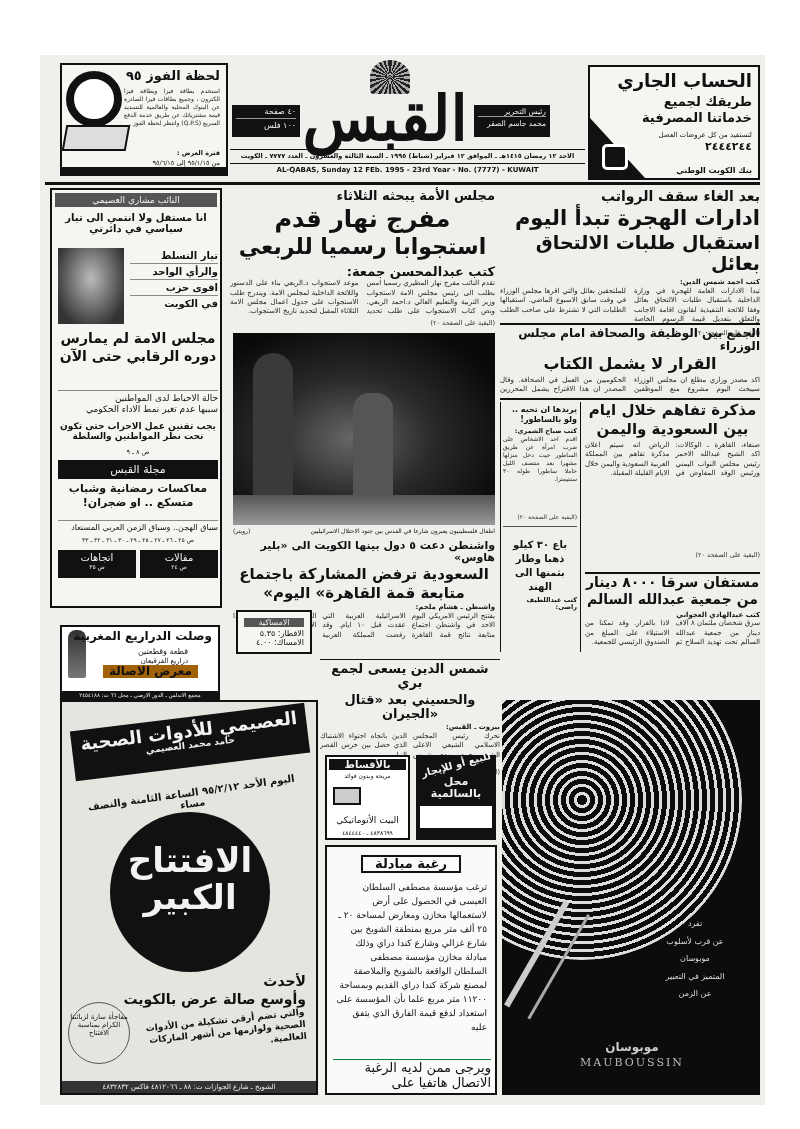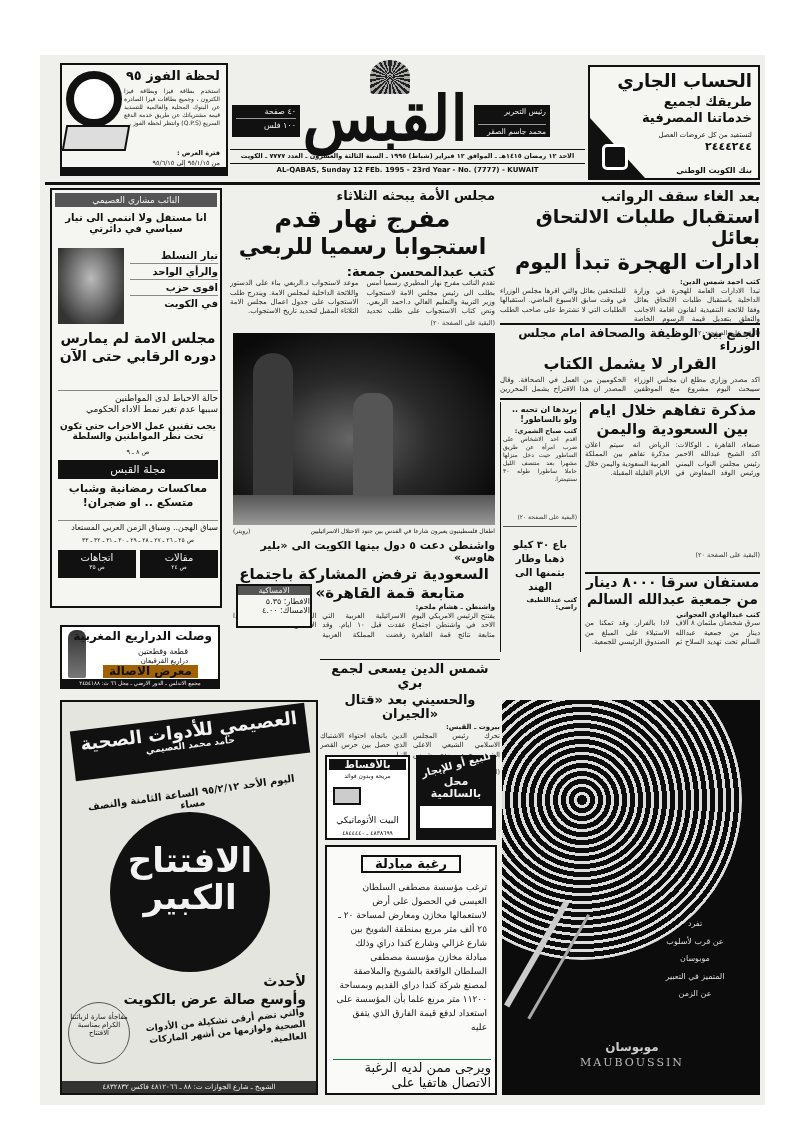--- a/index.html
+++ b/index.html
@@ -34,21 +34,21 @@
 
   <div class="abs dark" style="left:192px;top:50px;width:68px;height:32px;padding:2px 4px">
     <div class="rtl small" style="border-bottom:1px solid #999;padding-bottom:2px;font-size:8px">٤٠ صفحة</div>
     <div class="rtl small" style="padding-top:2px;font-size:8px">١٠٠ فلس</div>
   </div>
 
   <div class="abs" style="left:330px;top:5px;width:40px;height:34px;border-radius:50% 50% 10% 10%;background:repeating-conic-gradient(#222 0 8deg,#aaa 8deg 16deg)"></div>
   <div class="abs hd c" style="left:260px;top:30px;width:170px;font-size:62px;letter-spacing:-2px;font-family:'DejaVu Serif',serif">القبس</div>
 
   <div class="abs dark" style="left:434px;top:50px;width:76px;height:32px;padding:2px 4px">
-    <div class="rtl" style="font-size:7.5px;border-bottom:1px solid #999;padding-bottom:8px">رئيس التحرير</div>
+    <div class="rtl" style="font-size:7.5px;border-bottom:1px solid #999;padding-bottom:0">رئيس التحرير</div>
     <div class="rtl" style="font-size:7.5px;padding-top:2px">محمد جاسم الصقر</div>
   </div>
 
   <div class="abs box" style="left:548px;top:10px;width:172px;height:115px;overflow:hidden">
     <div class="abs" style="left:0;bottom:0;width:0;height:0;border-left:55px solid #111;border-top:60px solid transparent"></div>
     <div class="abs" style="left:12px;bottom:8px;width:26px;height:26px;border:3px solid #fff;border-radius:5px;background:#111"></div>
     <div class="abs hd rtl" style="right:6px;top:4px;font-size:18px">الحساب الجاري</div>
     <div class="abs hd rtl" style="right:6px;top:28px;font-size:13px">طريقك لجميع</div>
     <div class="abs hd rtl" style="right:6px;top:44px;font-size:13px">خدماتنا المصرفية</div>
     <div class="abs rtl" style="right:6px;top:64px;font-size:7px">لتستفيد من كل عروضات العصل</div>
@@ -58,22 +58,22 @@
 
   <div class="rule" style="left:190px;top:94px;width:355px;height:1px"></div>
   <div class="abs rtl" style="left:190px;top:97px;width:355px;font-size:6.5px;text-align:center;font-weight:bold">الاحد ١٢ رمضان ١٤١٥هـ ـ الموافق ١٢ فبراير (شباط) ١٩٩٥ ـ السنة الثالثة والعشرون ـ العدد ٧٧٧٧ ـ الكويت</div>
   <div class="rule" style="left:190px;top:108px;width:355px;height:1px"></div>
   <div class="abs c" style="left:190px;top:111px;width:355px;font-size:7px;font-weight:bold">AL-QABAS, Sunday 12 FEb. 1995 - 23rd Year - No. (7777) - KUWAIT</div>
 
   <div class="rule" style="left:5px;top:127px;width:715px;height:3px"></div>
 
   <div class="abs" style="left:460px;top:134px;width:260px;height:130px">
     <div class="hd rtl" style="font-size:14px">بعد الغاء سقف الرواتب</div>
+    <div class="hd rtl" style="font-size:21px;margin-top:3px">ادارات الهجرة تبدأ اليوم</div>
     <div class="hd rtl" style="font-size:19px;margin-top:2px">استقبال طلبات الالتحاق بعائل</div>
-    <div class="hd rtl" style="font-size:21px;margin-top:3px">ادارات الهجرة تبدأ اليوم</div>
     <div class="rtl hd" style="font-size:7px;margin-top:5px">كتب احمد شمس الدين:</div>
     <div class="body-txt" style="column-count:2;column-gap:8px;height:42px;overflow:hidden">تبدأ الادارات العامة للهجرة في وزارة الداخلية باستقبال طلبات الالتحاق بعائل وفقا للائحة التنفيذية لقانون اقامة الاجانب والتعلق بتعديل قيمة الرسوم الخاصة للملتحقين بعائل والتي اقرها مجلس الوزراء في وقت سابق الاسبوع الماضي. استقبالها الطلبات التي لا تشترط على صاحب الطلب سقف الراتب الذي كان معمولا به في السابق.</div>
     <div class="cont">(البقية على الصفحة ٢٠)</div>
   </div>
 
   <div class="abs" style="left:190px;top:134px;width:265px;height:140px">
     <div class="hd rtl" style="font-size:13px">مجلس الأمة يبحثه الثلاثاء</div>
     <div class="hd c" style="font-size:24px;margin-top:3px">مفرج نهار قدم</div>
     <div class="hd c" style="font-size:22px;margin-top:2px">استجوابا رسميا للربعي</div>
     <div class="rtl hd" style="font-size:13px;margin-top:6px">كتب عبدالمحسن جمعة:</div>
@@ -156,36 +156,36 @@
 
   <div class="abs" style="left:193px;top:485px;width:262px;height:120px">
     <div class="hd rtl" style="font-size:11px">واشنطن دعت ٥ دول بينها الكويت الى «بلير هاوس»</div>
     <div class="hd c" style="font-size:15px;margin-top:2px">السعودية ترفض المشاركة باجتماع</div>
     <div class="hd c" style="font-size:15px;margin-top:2px">«متابعة قمة القاهرة» اليوم</div>
     <div class="hd rtl" style="font-size:7px;margin-top:3px">واشنطن ـ هشام ملحم:</div>
     <div class="body-txt" style="column-count:3;column-gap:6px;height:60px;overflow:hidden">يفتتح الرئيس الامريكي اليوم الاحد في واشنطن اجتماع متابعة نتائج قمة القاهرة الاسرائيلية العربية التي عقدت قبل ١٠ ايام. وقد رفضت المملكة العربية السعودية المشاركة في هذا الاجتماع.</div>
     <div class="abs small" style="left:2px;top:80px;direction:rtl">تفاصيل ص ١٩</div>
   </div>
 
-  <div class="abs box" style="left:196px;top:529px;width:76px;height:44px;padding:0">
+  <div class="abs box" style="left:196px;top:555px;width:76px;height:44px;padding:6px">
     <div class="dark c" style="font-size:8px;background:#555">الامساكية</div>
     <div class="rtl" style="font-size:8px;margin-top:2px"><span>الافطار:</span> <span>٥.٣٥</span></div>
     <div class="rtl" style="font-size:8px"><span>الامساك:</span> <span>٤.٠٠</span></div>
   </div>
 
   <div class="rule" style="left:280px;top:604px;width:180px;height:1px"></div>
   <div class="abs" style="left:280px;top:607px;width:180px;height:90px">
     <div class="hd c" style="font-size:13px">شمس الدين يسعى لجمع بري</div>
     <div class="hd c" style="font-size:13px;margin-top:2px">والحسيني بعد «قتال الجيران»</div>
     <div class="hd rtl" style="font-size:7px;margin-top:3px">بيروت ـ القبس:</div>
     <div class="body-txt" style="column-count:2;column-gap:6px;height:36px;overflow:hidden">تحرك رئيس المجلس الاسلامي الشيعي الاعلى الشيخ محمد مهدي شمس الدين باتجاه احتواء الاشتباك الذي حصل بين حرس القصر النيابي.</div>
     <div class="cont">(البقية على الصفحة ٢٠)</div>
   </div>
 
-  <div class="abs box" style="left:20px;top:570px;width:160px;height:64px;background:#fff">
+  <div class="abs box" style="left:20px;top:570px;width:160px;height:76px;background:#fff">
     <div class="abs" style="left:6px;top:3px;width:18px;height:48px;background:linear-gradient(#333,#777);border-radius:8px 8px 2px 2px"></div>
     <div class="abs hd rtl" style="right:6px;top:3px;font-size:12px">وصلت الدراريع المغربية</div>
     <div class="abs rtl" style="right:30px;top:20px;font-size:8px">قطعة وقطعتين</div>
     <div class="abs rtl" style="right:30px;top:30px;font-size:7px">دراريع القرقيعان</div>
     <div class="abs hd rtl" style="right:20px;top:38px;font-size:12px;background:#a16207;padding:0 6px">معرض الاصالة</div>
     <div class="abs dark c" style="left:0;bottom:0;width:100%;font-size:5.5px;padding:1px;direction:rtl">مجمع الاندلس ـ الدور الارضي ـ محل ٦٦ ت: ٢٤٥٤١٨٨</div>
   </div>
 
   <div class="abs" style="left:20px;top:645px;width:258px;height:395px;border:2px solid #111;background:#e5e5e0;overflow:hidden">
     <div class="abs dark hd c" style="left:10px;top:15px;width:236px;height:50px;transform:rotate(-7deg);font-size:18px;padding-top:4px;direction:rtl">

